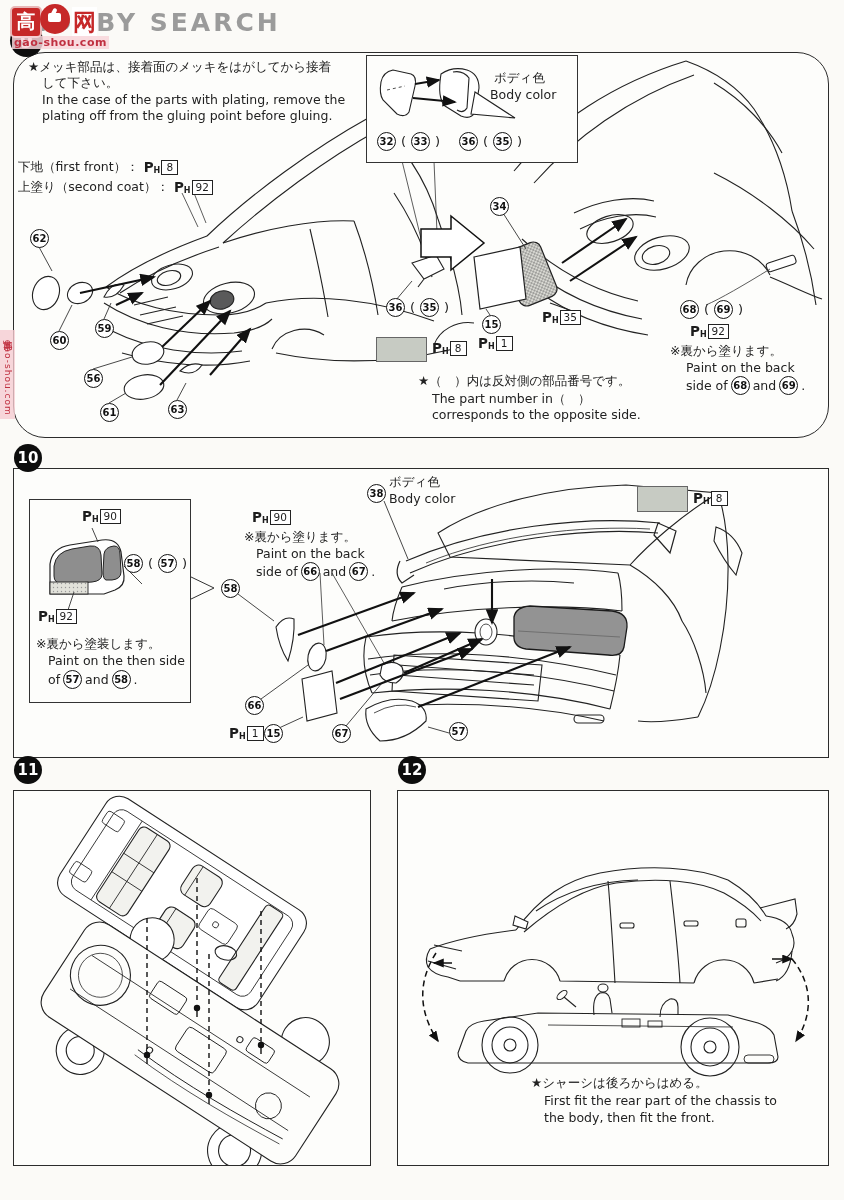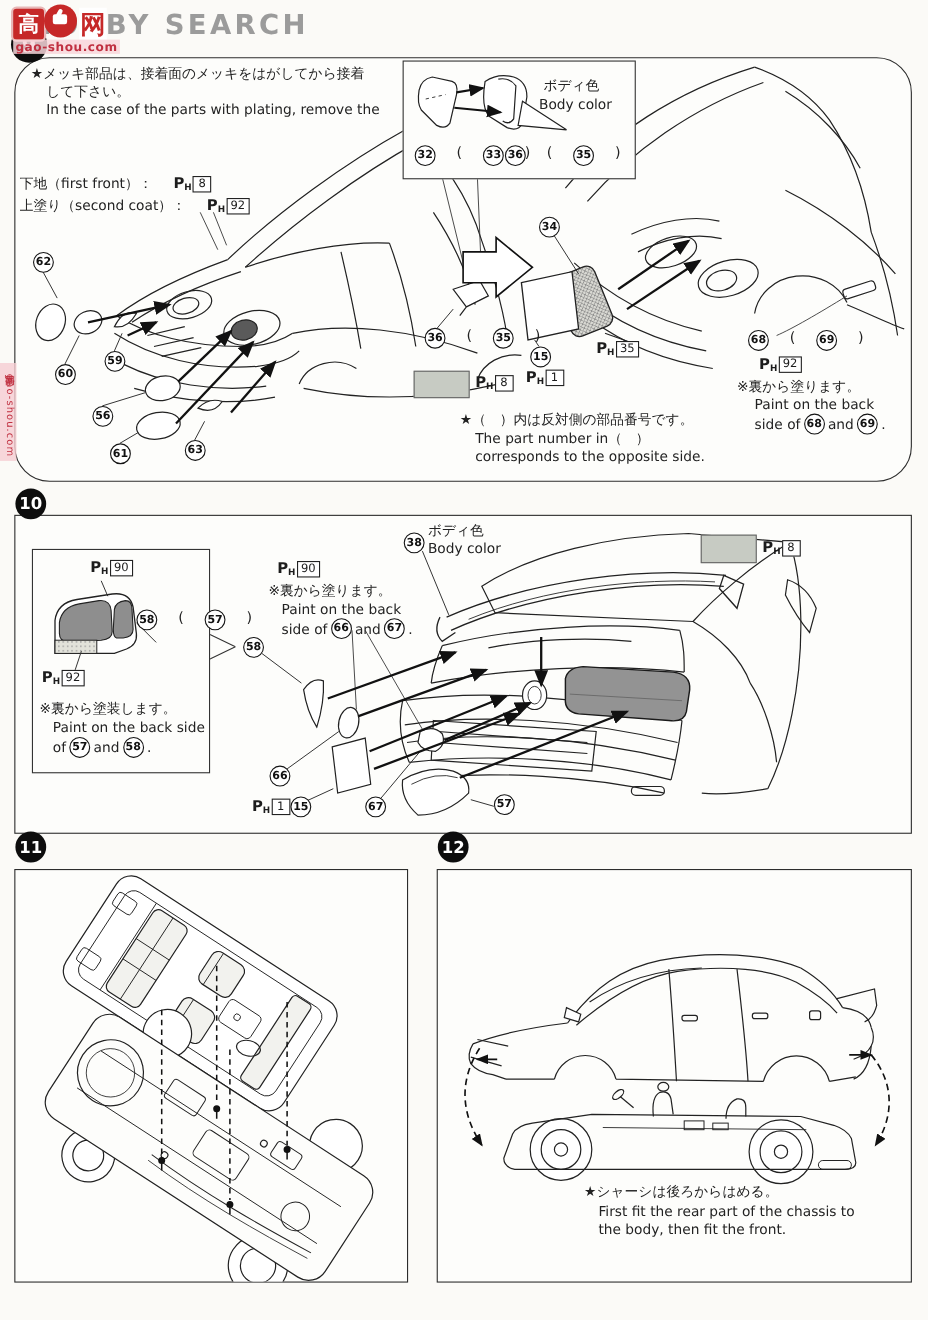--- a/index.html
+++ b/index.html
@@ -7,21 +7,21 @@
         font-family:"DejaVu Sans",sans-serif;color:#1c1c1c;}
   .abs{position:absolute;}
   .panel{position:absolute;background:#fdfdfb;border:1.6px solid #2c2c2c;}
   .stepmark{position:absolute;background:#0d0d0d;color:#fff;border-radius:50%;
             display:flex;align-items:center;justify-content:center;
             font-weight:bold;font-family:"DejaVu Sans",sans-serif;z-index:3;}
   .jp,.en{position:absolute;font-size:12.5px;line-height:1.25;white-space:nowrap;color:#222;}
   .circ{display:inline-flex;align-items:center;justify-content:center;
         width:17px;height:17px;border:1.4px solid #141414;border-radius:50%;
         background:#fff;font-size:10px;font-weight:bold;color:#111;flex:none;}
-  .crow{position:absolute;display:flex;align-items:flex-start;gap:19px;font-size:13px;}
+  .crow{position:absolute;display:flex;align-items:center;gap:5px;font-size:13px;}
   .inline-note{display:flex;align-items:center;gap:3px;}
   .pr{font-size:13px;color:#222;}
   .ph{display:inline-flex;align-items:center;}
   .pp{font-weight:bold;font-size:13.5px;}
   .phh{font-size:8px;font-weight:bold;position:relative;top:3px;margin:0 1px 0 0;}
   .pcode{border:1px solid #222;padding:0 3px;min-width:9px;text-align:center;
          font-size:10.5px;line-height:13px;background:#fff;}
   .swatch{position:absolute;background:#c7cbc3;border:1px solid #666;}
   .innerbox{position:absolute;background:#fdfdfb;border:1.4px solid #333;}
   svg{position:absolute;left:0;top:0;}
@@ -151,20 +151,21 @@
       </g>
       <g stroke="#111" stroke-width="2.1" fill="none">
         <path d="M548,210 L612,166" marker-end="url(#ah9)"></path>
         <path d="M556,228 L622,184" marker-end="url(#ah9)"></path>
       </g>
     </svg>
 
     <div class="jp" style="left:14px;top:6px;">★メッキ部品は、接着面のメッキをはがしてから接着</div>
     <div class="jp" style="left:28px;top:22px;">して下さい。</div>
     <div class="en" style="left:28px;top:39px;">In the case of the parts with plating, remove the</div>
+    <div class="en" style="left:28px;top:55px;">plating off from the gluing point before gluing.</div>
 
     <div class="crow" style="left:4px;top:106px;">
       <span class="jp" style="position:static;">下地（first front）：</span>
       <span class="ph">
           <span class="pp">P</span>
           <span class="phh">H</span>
           <span class="pcode">8</span>
         </span>
     </div>
     <div class="crow" style="left:4px;top:126px;">
@@ -377,21 +378,21 @@
         <span class="pr">)</span>
       </div>
       <div class="crow" style="left:8px;top:108px;">
         <span class="ph">
             <span class="pp">P</span>
             <span class="phh">H</span>
             <span class="pcode">92</span>
           </span>
       </div>
       <div class="jp" style="left:6px;top:136px;">※裏から塗装します。</div>
-      <div class="en" style="left:18px;top:153px;">Paint on the back side</div>
+      <div class="en" style="left:18px;top:153px;">Paint on the then side</div>
       <div class="crow inline-note" style="left:18px;top:170px;">
         <span class="en" style="position:static;">of</span>
         <span class="circ">57</span>
         <span class="en" style="position:static;">and</span>
         <span class="circ">58</span>
         <span class="en" style="position:static;">.</span>
       </div>
     </div>
 
     <span class="circ abs" style="left:207px;top:110px;">58</span>

